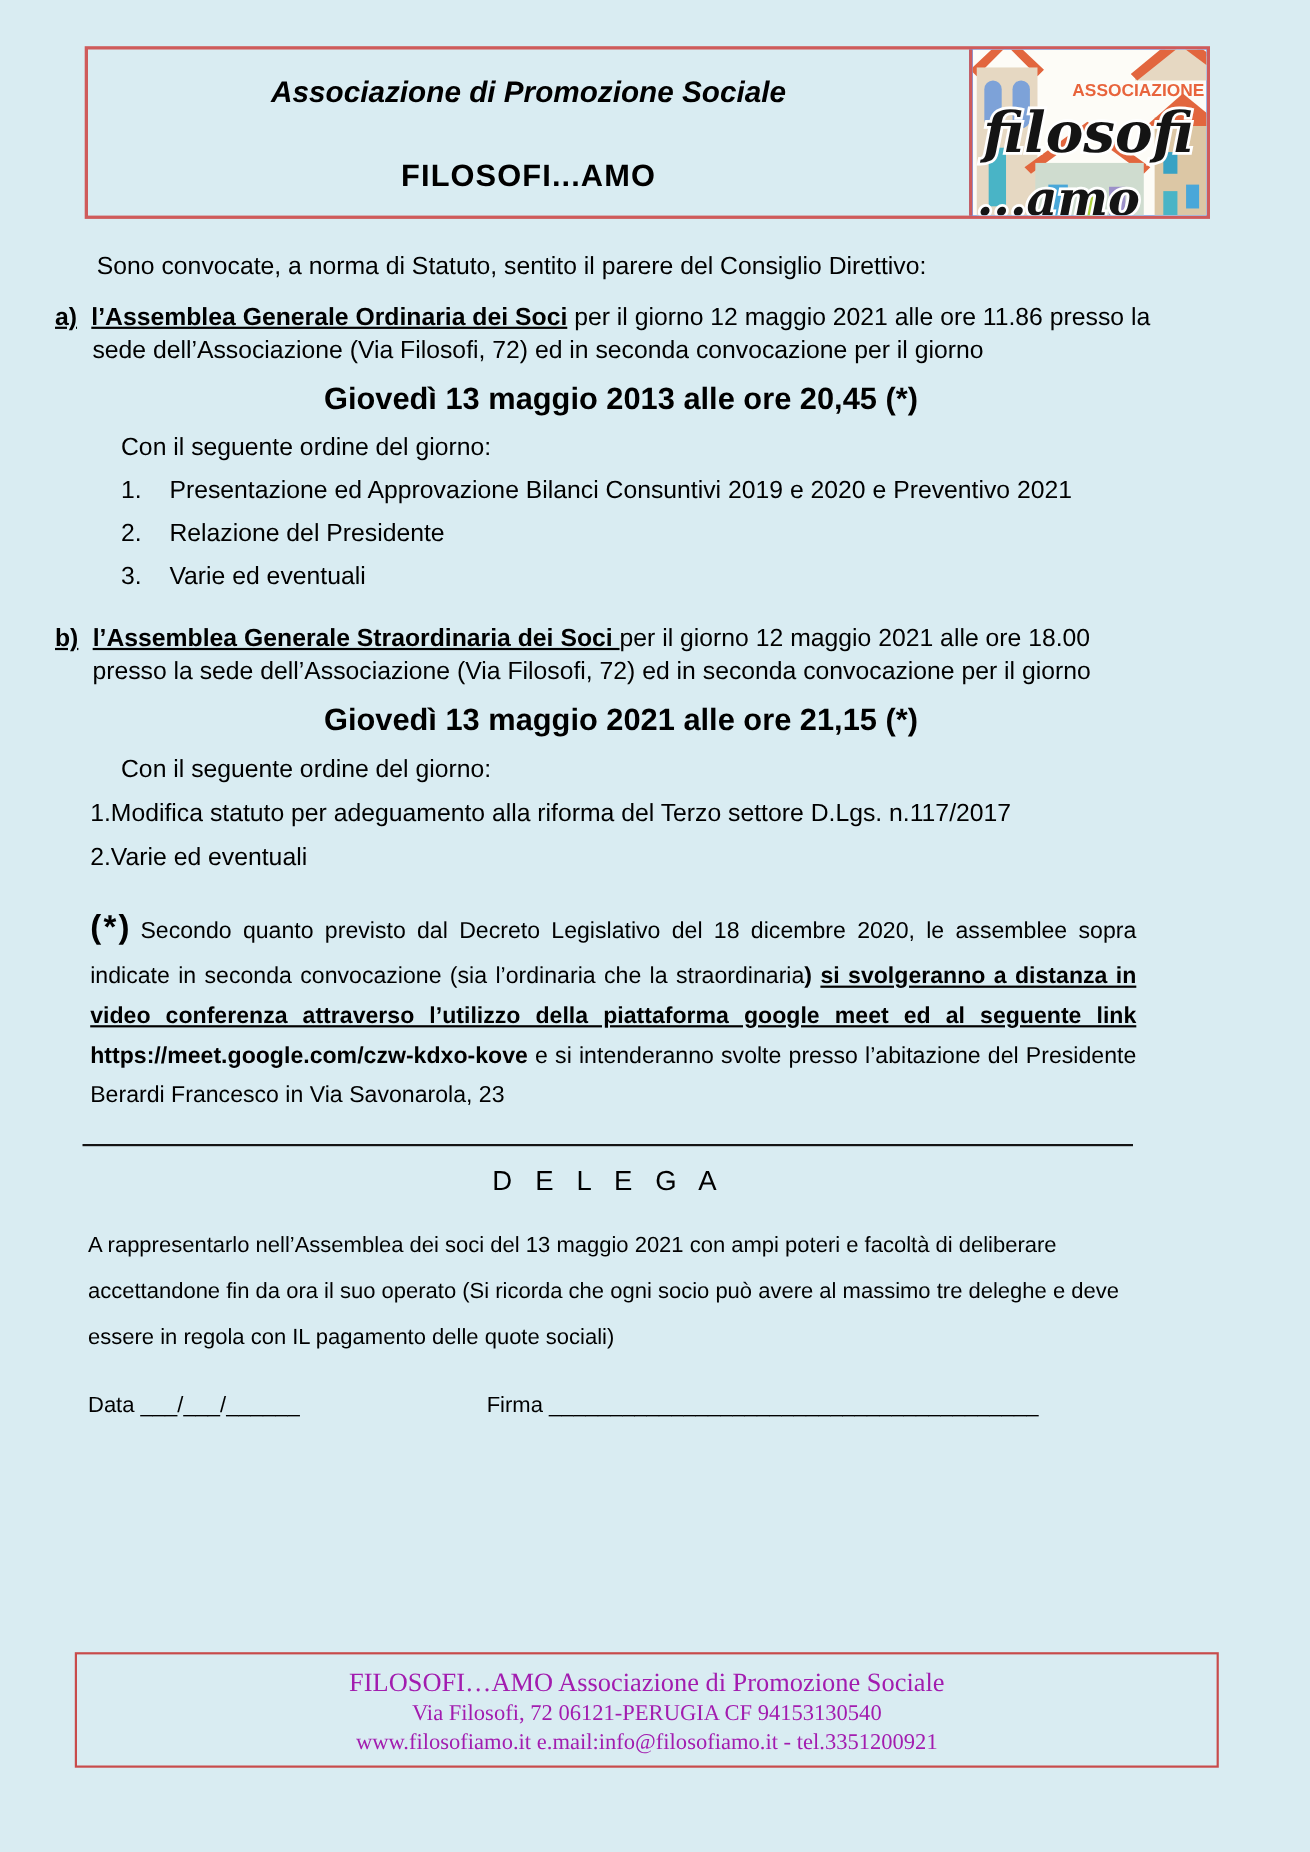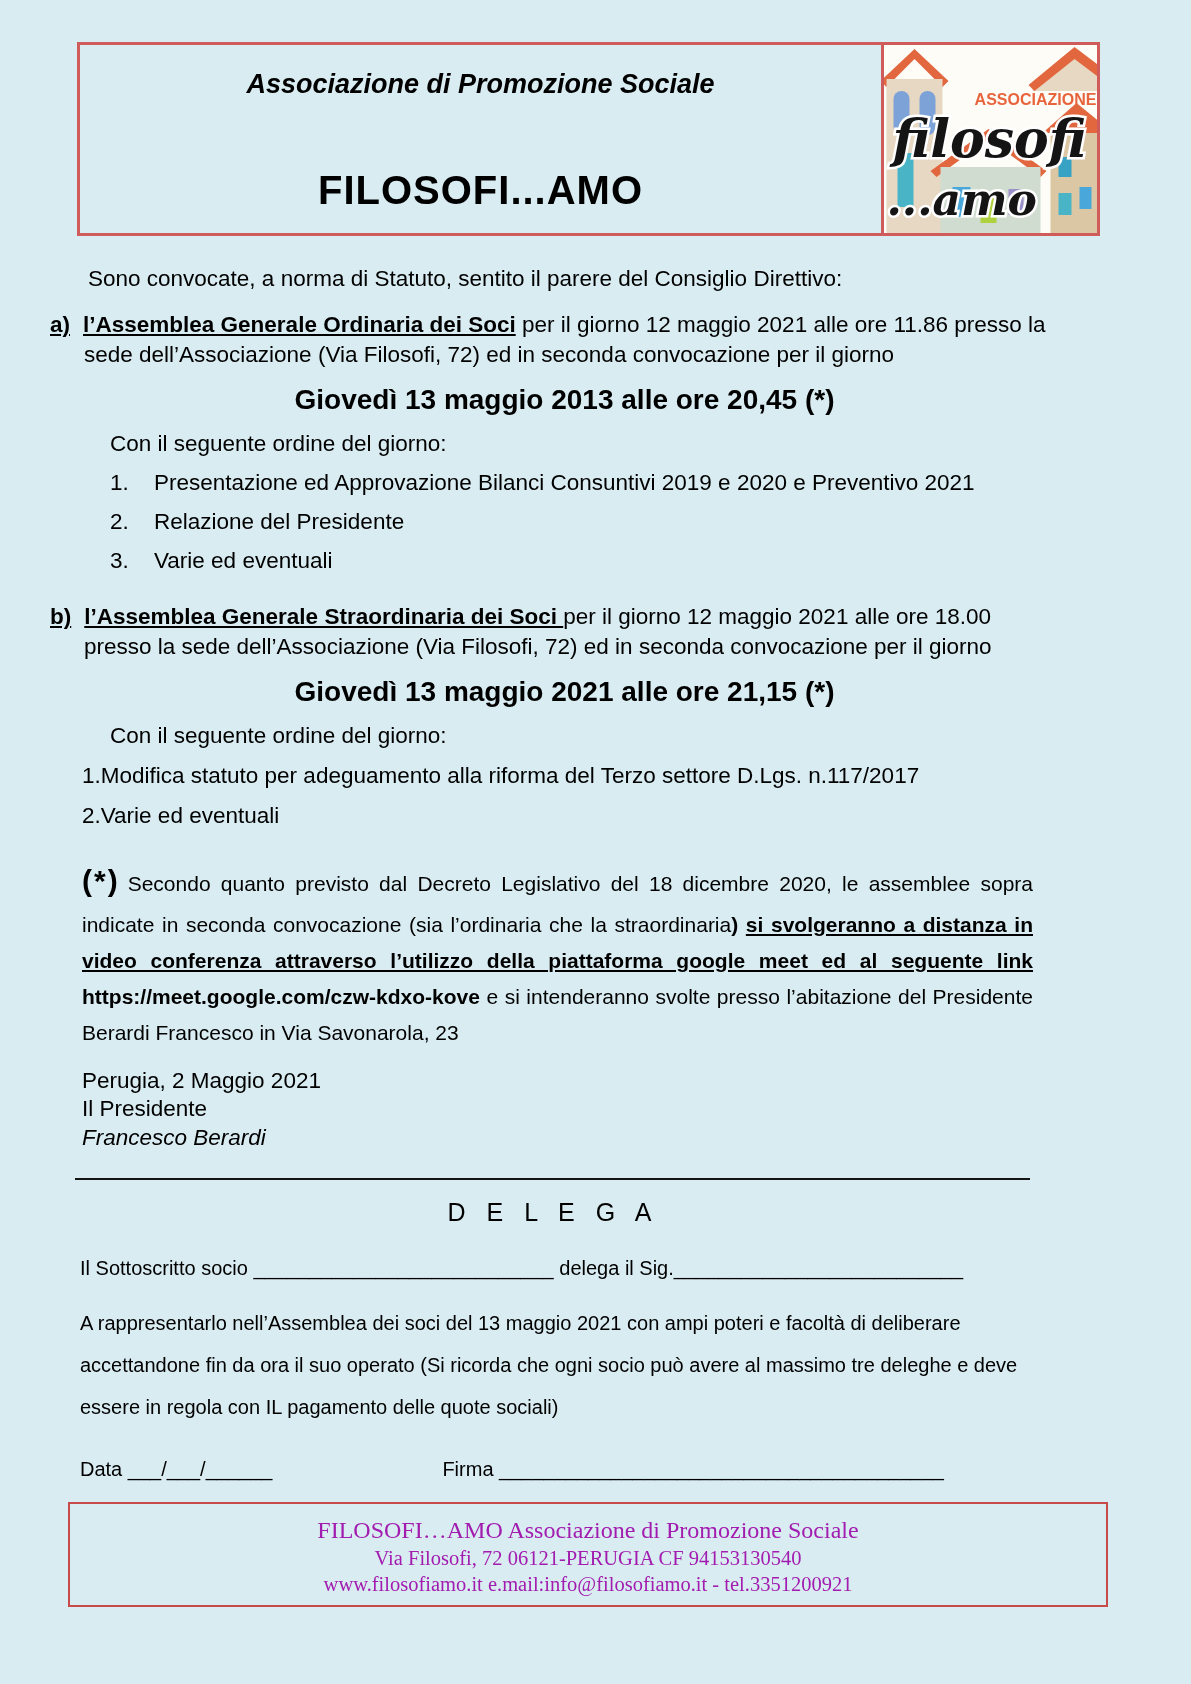--- a/index.html
+++ b/index.html
@@ -11,34 +11,34 @@
     font-family:"Liberation Sans", sans-serif;
     color:#000;
     box-sizing:border-box;
     padding-top:42px;
     overflow:hidden;
   }
 
   
   .header-box {
     margin:0 91px 0 77px;
-    height:194px;
+    height:157px;
     border:3px solid #cf5b5b;
     box-sizing:border-box;
     display:flex;
   }
   .header-text {
     flex:1;
     display:flex; flex-direction:column;
     align-items:center; justify-content:space-between;
     padding:24px 10px 20px;
     box-sizing:border-box;
   }
   .h-sub   { font-size:27px; font-weight:bold; font-style:italic; }
-  .h-title { font-size:40px; font-weight:bold; letter-spacing:1px; }
+  .h-title { font-size:28px; font-weight:bold; letter-spacing:1px; }
   .h-doc   { font-size:25px; font-weight:bold; }
   .header-logo {
     width:216px;
     border-left:3px solid #cf5b5b;
     background:#3b82f6;
     box-sizing:border-box;
     overflow:hidden;
   }
   .header-logo svg { display:block; width:100%; height:100%; }
 
@@ -168,30 +168,24 @@
   <div class="item-head sect-b"><span class="bu marker">b)</span><span class="bu">l’Assemblea Generale Straordinaria dei Soci </span><span>per il giorno 12 maggio 2021 alle ore 18.00 presso la sede dell’Associazione (Via Filosofi, 72) ed in seconda convocazione per il giorno</span></div>
 
   <div class="date-line">Giovedì 13 maggio 2021 alle ore 21,15 (*)</div>
 
   <div class="agenda-title">Con il seguente ordine del giorno:</div>
   <div class="b-row">1.Modifica statuto per adeguamento  alla riforma del Terzo settore  D.Lgs. n.117/2017</div>
   <div class="b-row">2.Varie ed eventuali</div>
 
   <p class="note"><span class="star">(*)</span><span>Secondo quanto previsto dal Decreto Legislativo del 18 dicembre 2020, le assemblee sopra indicate in seconda convocazione (sia l’ordinaria che la straordinaria</span><span class="b">) </span><span class="bul">si svolgeranno a distanza in video conferenza attraverso l’utilizzo della piattaforma google meet ed al seguente link</span><span class="b"> https://meet.google.com/czw-kdxo-kove</span><span> e si intenderanno  svolte presso l’abitazione del Presidente Berardi Francesco in Via Savonarola, 23</span></p>
 
-  <div class="sign">
-    <div>Perugia, 2 Maggio 2021</div>
-    <div>Il Presidente</div>
-    <div class="name">Francesco Berardi</div>
-  </div>
 
   <hr class="divider">
 
   <div class="delega-title">D E L E G A</div>
-  <div class="delega-line1">Il Sottoscritto  socio ___________________________ delega il Sig.__________________________</div>
   <p class="delega-body">A rappresentarlo nell’Assemblea dei soci del 13 maggio 2021  con ampi poteri e facoltà di deliberare accettandone fin da ora il suo operato (Si ricorda che ogni socio può avere al massimo tre deleghe e deve essere in regola con IL pagamento delle quote sociali)</p>
   <div class="data-firma">
     <span>Data ___/___/______</span>
     <span class="firma-label">Firma ________________________________________</span>
   </div>
 
   <div class="footer-box">
     <div class="f-line1">FILOSOFI…AMO Associazione di Promozione Sociale</div>
     <div class="f-line2">Via Filosofi, 72  06121-PERUGIA CF 94153130540</div>
     <div class="f-line3">www.filosofiamo.it   e.mail:info@filosofiamo.it  - tel.3351200921</div>

